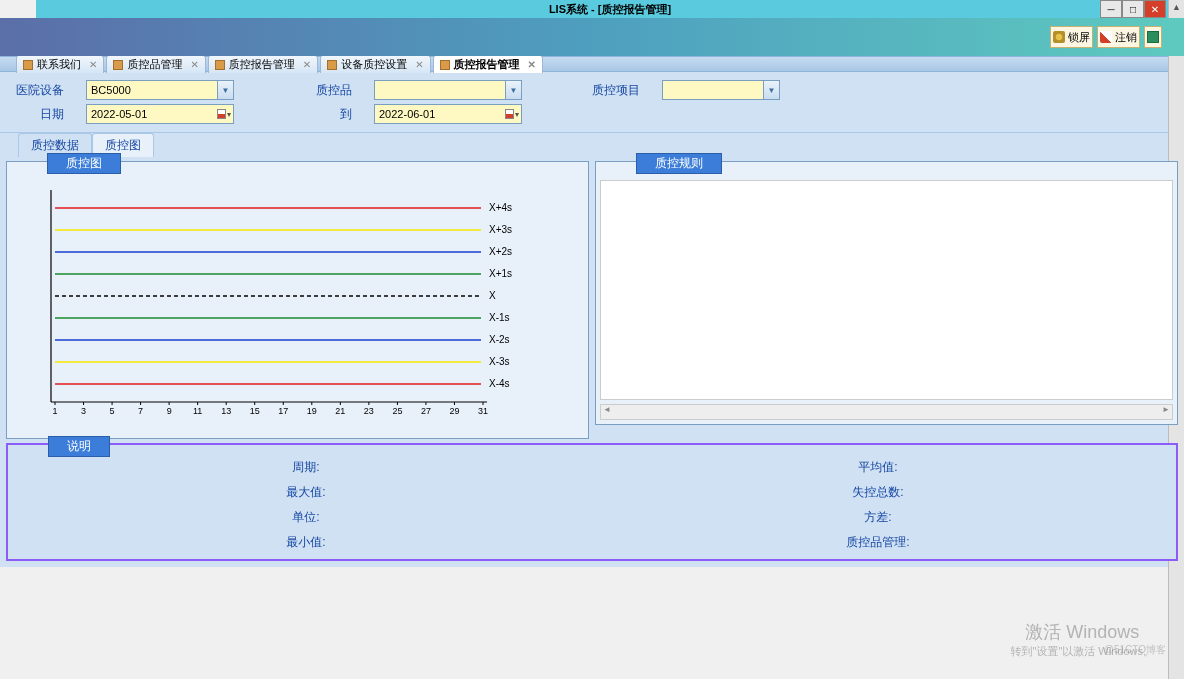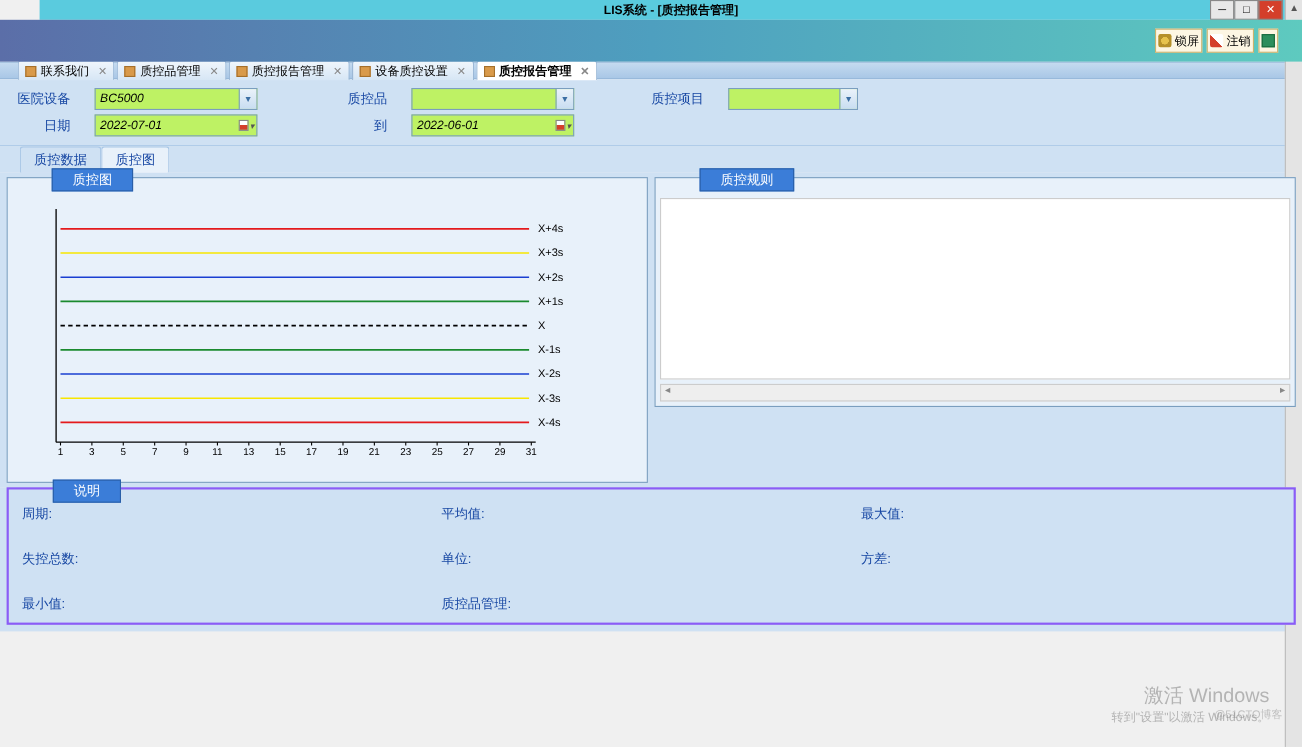--- a/index.html
+++ b/index.html
@@ -27,56 +27,56 @@
 .tabstrip { height: 16px; background: linear-gradient(#c5dbf0, #a9c7e6); border-top: 1px solid #8fb4d9; border-bottom: 1px solid #8fb4d9; display: flex; align-items: center; padding-left: 16px; }
 .doc-tab { height: 18px; background: linear-gradient(#f0f6fc, #d6e6f5); border: 1px solid #9cb8d6; border-bottom: none; border-radius: 3px 3px 0 0; padding: 0 6px; display: flex; align-items: center; gap: 4px; margin-right: 2px; font-size: 11px; cursor: pointer; }
 .doc-tab.active { background: #fff; font-weight: bold; }
 .doc-tab .doc-ico { width: 10px; height: 10px; background: #d99a4a; border: 1px solid #a56f2a; display: inline-block; }
 .doc-tab .close-x { color: #888; font-size: 10px; margin-left: 4px; cursor: pointer; }
 
 
 .filter-form { background: #cfe1f3; padding: 6px 10px; border-bottom: 1px solid #a9c7e6; }
 .filter-row { display: flex; align-items: center; height: 24px; gap: 22px; }
 .filter-label { width: 54px; text-align: right; color: #1747a3; font-size: 12px; }
-.dd { height: 20px; border: 1px solid #7a9ebf; background: #bef264; display: flex; align-items: center; position: relative; font-size: 11px; padding-left: 4px; font-style: italic; }
+.dd { height: 20px; border: 1px solid #7a9ebf; background: #fef9c3; display: flex; align-items: center; position: relative; font-size: 11px; padding-left: 4px; }
 .dd .arrow { position: absolute; right: 0; top: 0; width: 16px; height: 100%; border-left: 1px solid #7a9ebf; background: linear-gradient(#eaf2fa,#c8ddf1); display: flex; align-items: center; justify-content: center; color: #3b6ea3; font-size: 8px; cursor: pointer; }
 .dd .cal-arrow { position: absolute; right: 2px; top: 2px; width: 14px; height: 14px; display: flex; align-items: center; justify-content: center; font-size: 8px; color: #555; cursor: pointer; }
 .cal-ico { width: 10px; height: 10px; border: 1px solid #888; background: linear-gradient(#fff 50%, #d43f2a 50%); display: inline-block; margin-right: 1px; }
 
 
 .subtabs { display: flex; background: #cfe1f3; padding-left: 18px; height: 24px; align-items: flex-end; }
 .subtab { padding: 3px 12px; border: 1px solid #a9c7e6; border-bottom: none; background: #cfe1f3; color: #1747a3; font-size: 12px; cursor: pointer; border-radius: 3px 3px 0 0; }
 .subtab.active { background: #e8f1fa; font-weight: normal; }
 
 
 .main { display: flex; gap: 6px; padding: 4px 6px; background: #cfe1f3; }
 .panel { border: 1px solid #7a9ebf; background: #e8f1fa; flex: 1; position: relative; padding-top: 14px; }
 .panel-legend { position: absolute; top: -9px; left: 40px; background: #3b7dd8; color: #fff; padding: 1px 18px; font-size: 12px; border: 1px solid #2a5fa8; }
 .chart-panel { width: 528px; height: 278px; }
-.rules-panel { flex: 1; height: 209px; display: flex; flex-direction: column; }
+.rules-panel { flex: 1; height: 264px; display: flex; flex-direction: column; }
 .rules-body { flex: 1; background: #fff; margin: 4px; border: 1px solid #ccc; }
 .rules-hscroll { height: 16px; margin: 0 4px 4px; background: #eee; border: 1px solid #ccc; position: relative; }
 .rules-hscroll::before { content: "◄"; position: absolute; left: 2px; font-size: 8px; color: #888; }
 .rules-hscroll::after { content: "►"; position: absolute; right: 2px; font-size: 8px; color: #888; }
 
 
 .chart-area { position: relative; width: 500px; height: 240px; margin: 6px 10px; }
 .chart-svg { width: 100%; height: 100%; }
 .line-label { font-size: 10px; fill: #000; font-family: Arial; }
 .axis-tick { font-size: 9px; fill: #000; }
 
 
 .summary-wrap { background: #cfe1f3; padding: 0 6px 6px; }
 .summary { border: 2px solid #8b5cf6; background: #cfe1f3; position: relative; padding: 14px 12px 8px; }
 .summary-legend { position: absolute; top: -9px; left: 40px; background: #3b7dd8; color: #fff; padding: 1px 18px; font-size: 12px; border: 1px solid #2a5fa8; }
-.summary-grid { display: grid; grid-template-columns: repeat(3, 1fr); row-gap: 24px; }
+.summary-grid { display: grid; grid-template-columns: repeat(2, 1fr); row-gap: 8px; text-align: center; }
 .summary-item { color: #1747a3; font-size: 12px; }
 
 
-.watermark { position: absolute; right: 30px; bottom: 20px; color: rgba(120,120,120,.5); font-size: 18px; text-align: right; pointer-events: none; margin-left: 29px; }
+.watermark { position: absolute; right: 30px; bottom: 20px; color: rgba(120,120,120,.5); font-size: 18px; text-align: center; pointer-events: none; margin-left: 29px; }
 .watermark small { display: block; font-size: 11px; }
 .corner { position: absolute; right: 18px; bottom: 22px; color: rgba(120,120,120,.4); font-size: 10px; }
 </style>
 </head>
 <body>
 
 <div class="titlebar">
   <span class="titlebar-title">LIS系统 - [质控报告管理]</span>
   <div class="titlebar-buttons">
     <div class="titlebar-btn">─</div>
@@ -148,21 +148,21 @@
     <span style="width:20px"></span>
     <span class="filter-label">质控项目</span>
     <div class="dd" style="width:118px">
       <span></span>
       <span class="arrow">▼</span>
     </div>
   </div>
   <div class="filter-row">
     <span class="filter-label">日期</span>
     <div class="dd" style="width:148px">
-      <span>2022-07-01</span>
+      <span>2022-05-01</span>
       <span class="cal-arrow"><span class="cal-ico"></span>▾</span>
     </div>
     <span style="width:20px"></span>
     <span class="filter-label">到</span>
     <div class="dd" style="width:148px">
       <span>2022-06-01</span>
       <span class="cal-arrow"><span class="cal-ico"></span>▾</span>
     </div>
   </div>
 </div>

